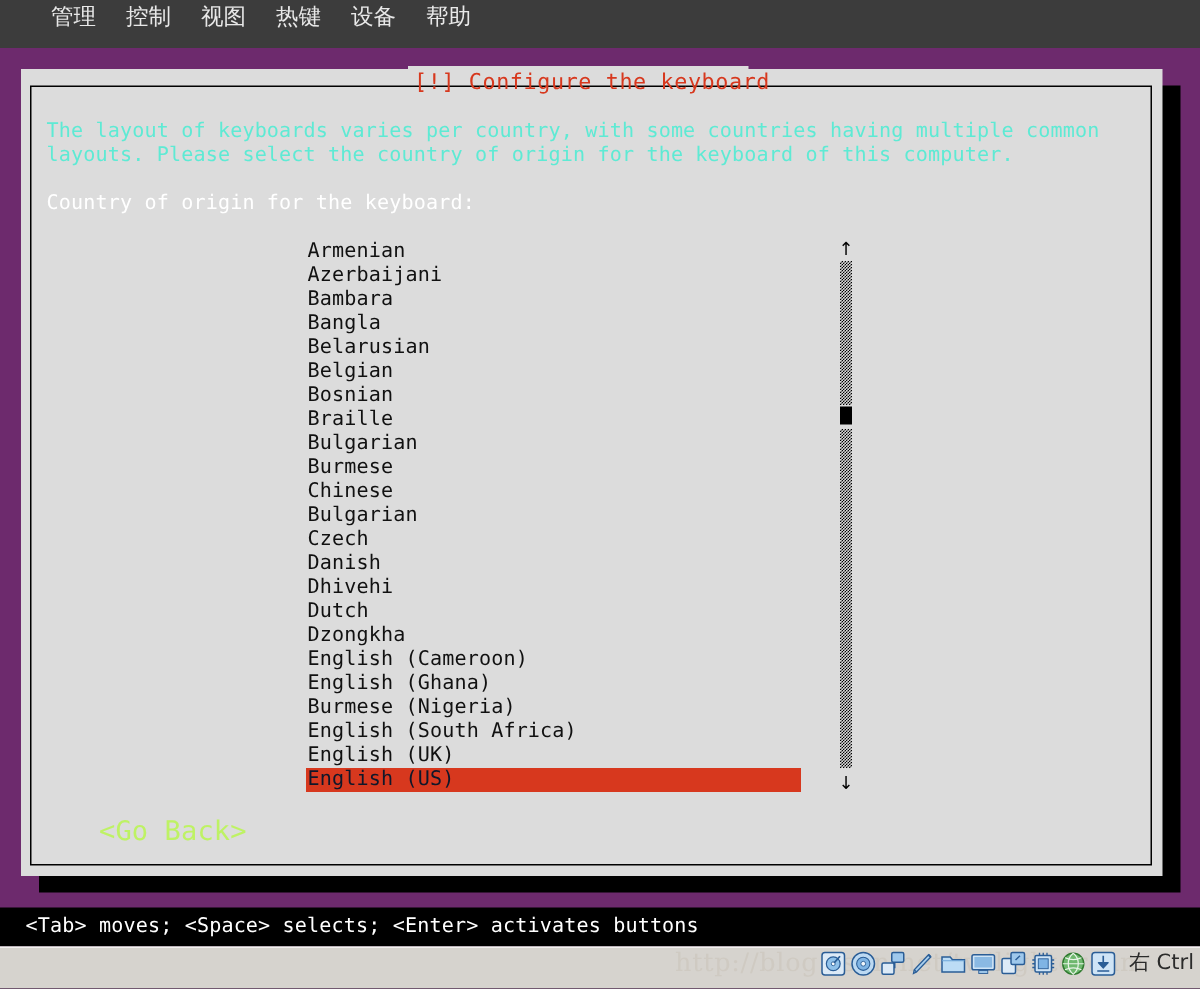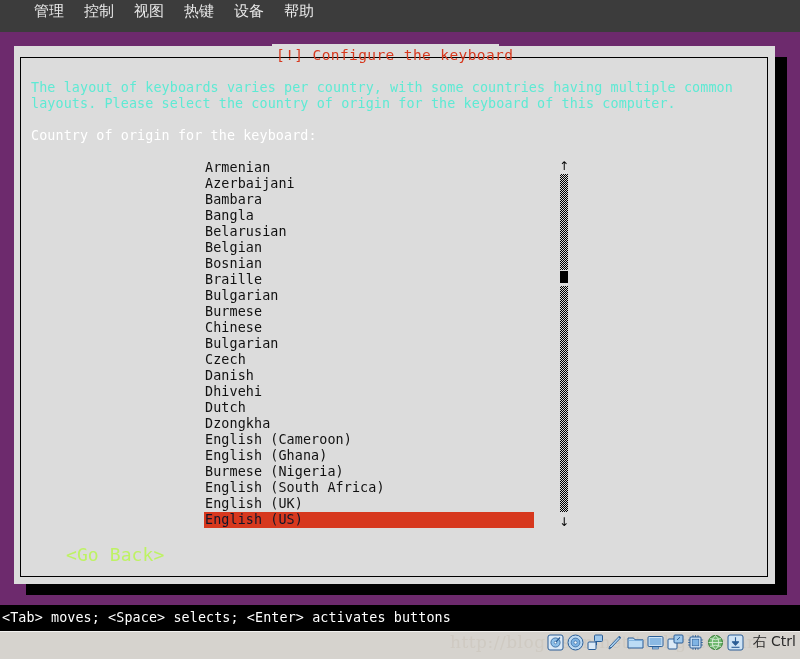--- a/index.html
+++ b/index.html
@@ -180,21 +180,21 @@
 
   
   #helpbar {
     position: absolute;
     left: 0; top: 605px;
     width: 800px; height: 26px;
     background: #000;
     color: #ffffff;
     font-size: 13.4px;
     line-height: 26px;
-    padding-left: 2px;
+    padding-left: 17px;
     box-sizing: border-box;
     white-space: nowrap;
     letter-spacing: 0.1px;
   }
 
   
   #statusbar {
     position: absolute;
     left: 0; top: 631px;
     width: 800px; height: 28px;

